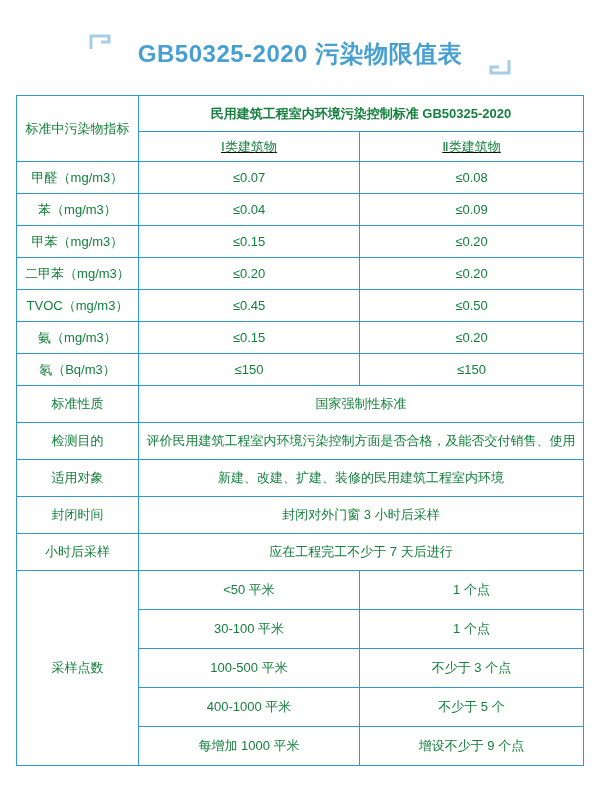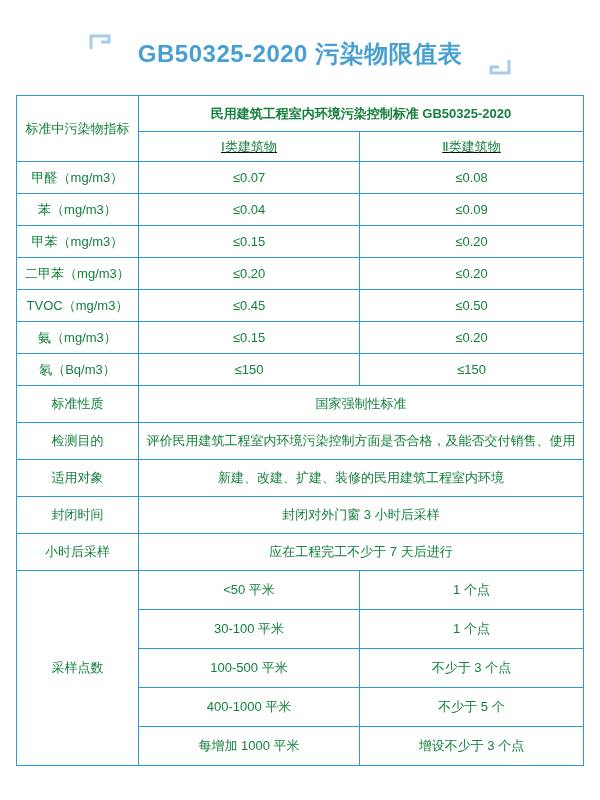--- a/index.html
+++ b/index.html
@@ -155,16 +155,16 @@
     <tr class="r-s">
       <td>100-500 平米</td>
       <td>不少于 3 个点</td>
     </tr>
     <tr class="r-s">
       <td>400-1000 平米</td>
       <td>不少于 5 个</td>
     </tr>
     <tr class="r-s">
       <td>每增加 1000 平米</td>
-      <td>增设不少于 3 个点</td>
+      <td>增设不少于 9 个点</td>
     </tr>
   </tbody>
 </table>
 
 </body></html>

